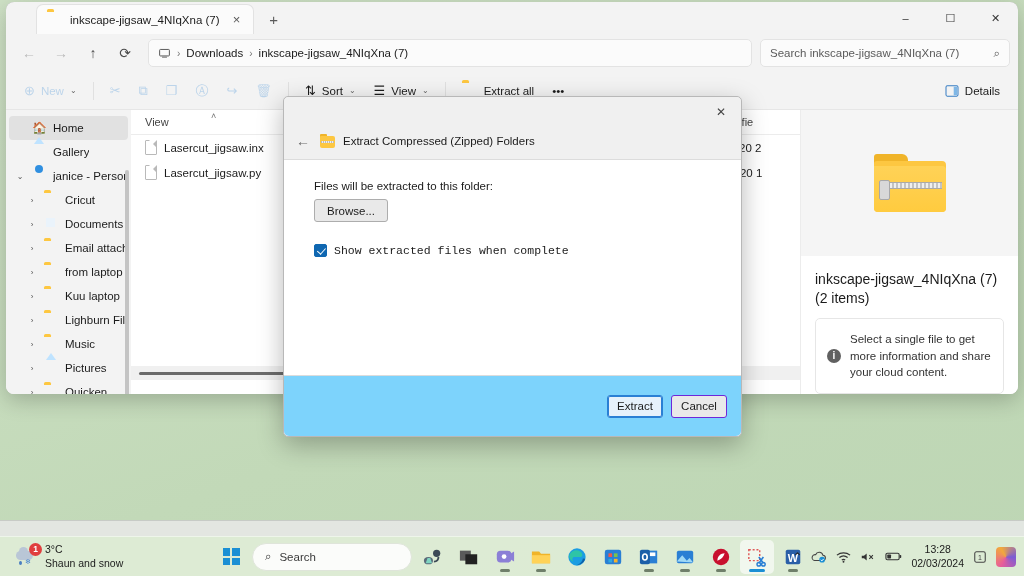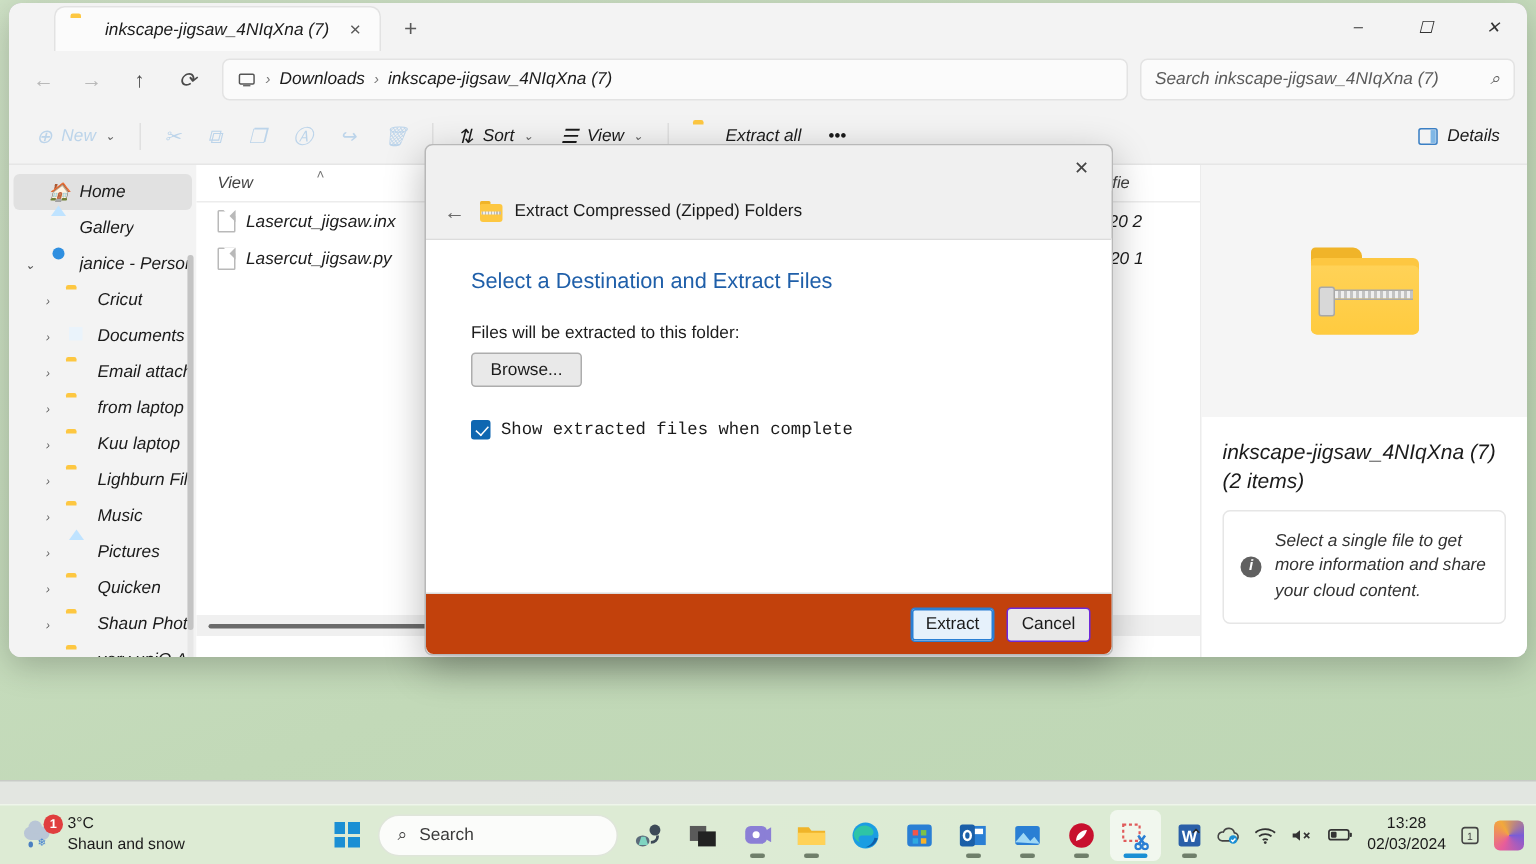--- a/index.html
+++ b/index.html
@@ -15,26 +15,26 @@
     background: linear-gradient(160deg,#cfe2c6 0%,#c2d9b8 60%,#bdd6b4 100%);
   }
   #desktop-ghost {
     position: absolute; left: 0; top: 520px; width: 1024px; height: 16px;
     background: #e9e9e9; opacity: .85;
     border-top: 1px solid #c9c9c9;
   }
 
   
   #window {
-    position: absolute; left: 6px; top: 2px; width: 1012px; height: 436px;
+    position: absolute; left: 6px; top: 2px; width: 1012px; height: 392px;
     background: #a3a3a3;
     border-radius: 8px;
     box-shadow: 0 6px 22px rgba(0,0,0,.22);
     overflow: hidden;
-    display: flex; flex-direction: column; font-style: italic;
+    display: flex; flex-direction: column;
   }
 
   
   #titlebar {
     height: 32px; background: #f3f3f3; display: flex; align-items: flex-end;
     position: relative; flex: 0 0 32px;
   }
   .tab {
     display: flex; align-items: center; gap: 7px;
     height: 30px; margin-left: 30px; padding: 0 6px 0 10px;
@@ -343,22 +343,22 @@
   .checkbox {
     width: 13px; height: 13px; background: #0f67b1; border: 1px solid #0f67b1;
     border-radius: 2px; position: relative; flex: 0 0 13px;
   }
   .checkbox::after {
     content: ""; position: absolute; left: 4px; top: 1px; width: 3.5px; height: 7px;
     border: solid #fff; border-width: 0 1.6px 1.6px 0; transform: rotate(42deg);
   }
   #dlg-check-label { font-size: 11.5px; color: #1b1b1b; font-family: Liberation Mono, monospace; }
   #dlg-footer {
-    height: 40px; display: flex; align-items: center; justify-content: flex-end;
-    gap: 8px; padding-right: 14px; background: #c2410c; border-radius: 0 0 5px 5px;
+    height: 60px; display: flex; align-items: center; justify-content: flex-end;
+    gap: 8px; padding-right: 14px; background: #7dd3fc; border-radius: 0 0 5px 5px;
   }
   .dlg-btn {
     width: 56px; height: 23px; border: 1px solid #6d28d9; background: #e9e9e9;
     border-radius: 3px; font-size: 11.5px; color: #1b1b1b;
   }
   .dlg-btn.default {
     border: 1px solid #2a7fd4; background: #e6f1fb;
     box-shadow: 0 0 0 1px #2a7fd4 inset;
   }
 
@@ -674,21 +674,20 @@
   <div id="dlg-head">
     <span id="dlg-back">←</span>
     <span class="dlg-zip-mini">
       <span class="dzm-tab"></span>
         <span class="dzm-body"></span>
         <span class="dzm-zip"></span>
     </span>
     <span id="dlg-head-title">Extract Compressed (Zipped) Folders</span>
   </div>
   <div id="dlg-content">
-    <div id="dlg-h1">Select a Destination and Extract Files</div>
     <div id="dlg-label">Files will be extracted to this folder:</div>
     <div id="dlg-path-row">
       <button id="dlg-browse">Browse...</button>
     </div>
     <div id="dlg-check-row">
       <span class="checkbox"></span>
       <span id="dlg-check-label">Show extracted files when complete</span>
     </div>
   </div>
   <div id="dlg-footer">

